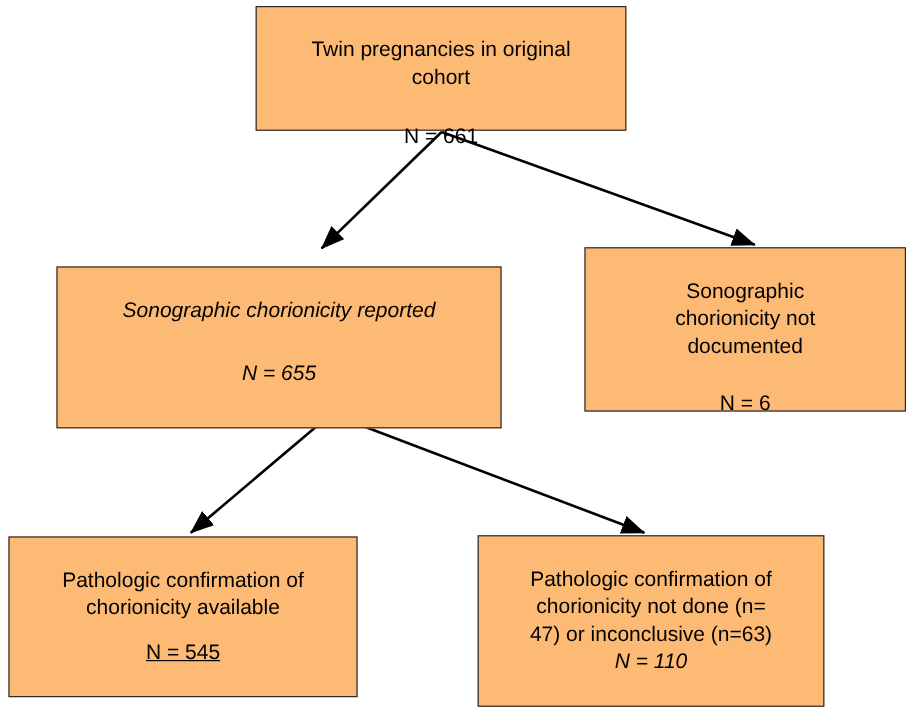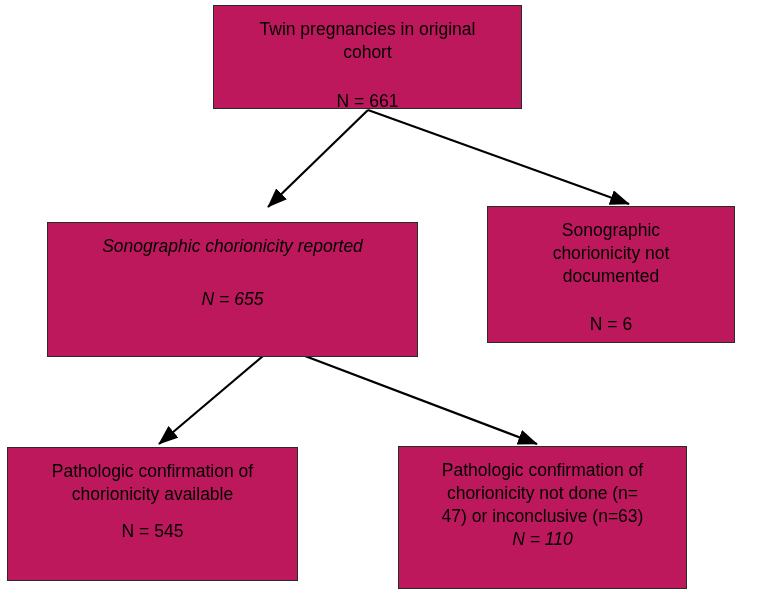--- a/index.html
+++ b/index.html
@@ -23,51 +23,51 @@
     left: 0;
     top: 0;
     width: 762px;
     height: 601px;
     pointer-events: none;
   }
   .node {
     position: absolute;
     box-sizing: border-box;
     border: 1.6px solid #2b2b2b;
-    background: #be185d;
+    background: #fdba74;
     display: flex;
     flex-direction: column;
     align-items: center;
     text-align: center;
     font-size: 17.5px;
     line-height: 1.32;
     color: #000000;
-    padding-top: 12px;
+    padding-top: 24px;
   }
   .node .title {
     display: block;
     white-space: pre-line;
     padding: 0 6px;
   }
   .node .count {
     display: block;
     padding: 0 6px;
   }
   
   #node-root            { left: 213px; top: 5px;   width: 309px; height: 104px; }
   #node-root .count     { margin-top: 26px; }
 
   #node-reported        { left: 47px;  top: 222px; width: 371px; height: 135px; font-style: italic; }
   #node-reported .count { margin-top: 30px; }
 
-  #node-not-documented  { left: 487px; top: 206px; width: 248px; height: 137px; }
+  #node-not-documented  { left: 487px; top: 206px; width: 268px; height: 137px; }
   #node-not-documented .count { margin-top: 25px; }
 
   #node-path-available  { left: 7px;   top: 447px; width: 291px; height: 134px; }
-  #node-path-available .count { margin-top: 14px; }
+  #node-path-available .count { margin-top: 14px; text-decoration: underline; }
 
   #node-path-not-done   { left: 398px; top: 446px; width: 289px; height: 143px; }
   #node-path-not-done .count { margin-top: 0px; font-style: italic; }
 </style>
 </head>
 <body>
 
 <div id="flowchart">
 
   <svg id="edges" viewBox="0 0 762 601" width="762" height="601" xmlns="http://www.w3.org/2000/svg">

